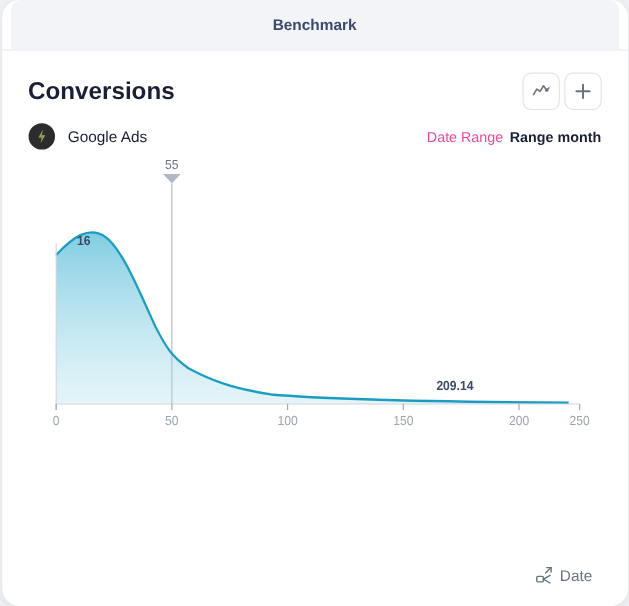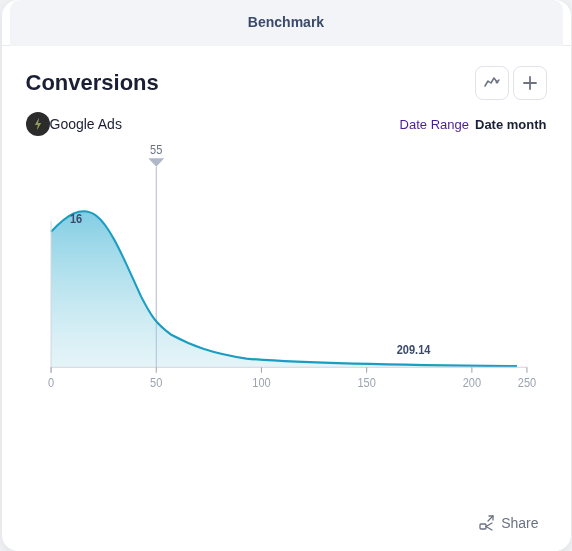--- a/index.html
+++ b/index.html
@@ -83,21 +83,21 @@
     
     .source-row {
       display: flex;
       justify-content: space-between;
       align-items: center;
       margin-bottom: 16px;
     }
     .source-info {
       display: flex;
       align-items: center;
-      gap: 0;
+      gap: 12px;
     }
     .source-logo {
       width: 24px;
       height: 24px;
       border-radius: 50%;
       background: #2c2c2c;
       display: flex;
       align-items: center;
       justify-content: center;
       overflow: hidden;
@@ -107,21 +107,21 @@
       font-weight: 500;
       color: #1a1f36;
     }
     .date-range {
       display: flex;
       align-items: center;
       gap: 6px;
       font-size: 13px;
     }
     .date-range-label {
-      color: #4c1d95;
+      color: #ec4899;
     }
     .date-range-value {
       color: #1a1f36;
       font-weight: 600;
     }
     
     .chart-area {
       flex: 1;
       position: relative;
       margin-top: 4px;
@@ -198,21 +198,21 @@
                 <stop offset="0%" stop-color="#4285f4"></stop>
                 <stop offset="100%" stop-color="#34a853"></stop>
               </linearGradient>
             </defs>
           </svg>
         </div>
         <span class="source-name">Google Ads</span>
       </div>
       <div class="date-range">
         <span class="date-range-label">Date Range</span>
-        <span class="date-range-value">Date month</span>
+        <span class="date-range-value">Range month</span>
       </div>
     </div>
 
     <div class="chart-area">
       <div class="chart-svg-container">
         <svg width="100%" height="260" viewBox="0 0 520 240" preserveAspectRatio="none" style="overflow:visible">
 
           <line x1="130" y1="10" x2="130" y2="195" stroke="#b0b8c8" stroke-width="1" stroke-dasharray="0"></line>
 
           <polygon points="130,10 122,2 138,2" fill="#b0b8c8"></polygon>
@@ -273,17 +273,17 @@
     <div class="footer-row">
       <button class="share-btn">
 
         <svg width="16" height="16" viewBox="0 0 16 16" fill="none">
           <rect x="1" y="9" width="6" height="5" rx="1" stroke="#6b7280" stroke-width="1.3" fill="none"></rect>
           <line x1="7" y1="11.5" x2="13" y2="8" stroke="#6b7280" stroke-width="1.3" stroke-linecap="round"></line>
           <line x1="7" y1="11.5" x2="13" y2="15" stroke="#6b7280" stroke-width="1.3" stroke-linecap="round"></line>
           <polyline points="10,1 14,1 14,5" stroke="#6b7280" stroke-width="1.3" fill="none" stroke-linecap="round" stroke-linejoin="round"></polyline>
           <line x1="14" y1="1" x2="9" y2="6" stroke="#6b7280" stroke-width="1.3" stroke-linecap="round"></line>
         </svg>
-        <span>Share</span>
+        <span>Date</span>
       </button>
     </div>
   </div>
 </div>
 
 </body></html>

